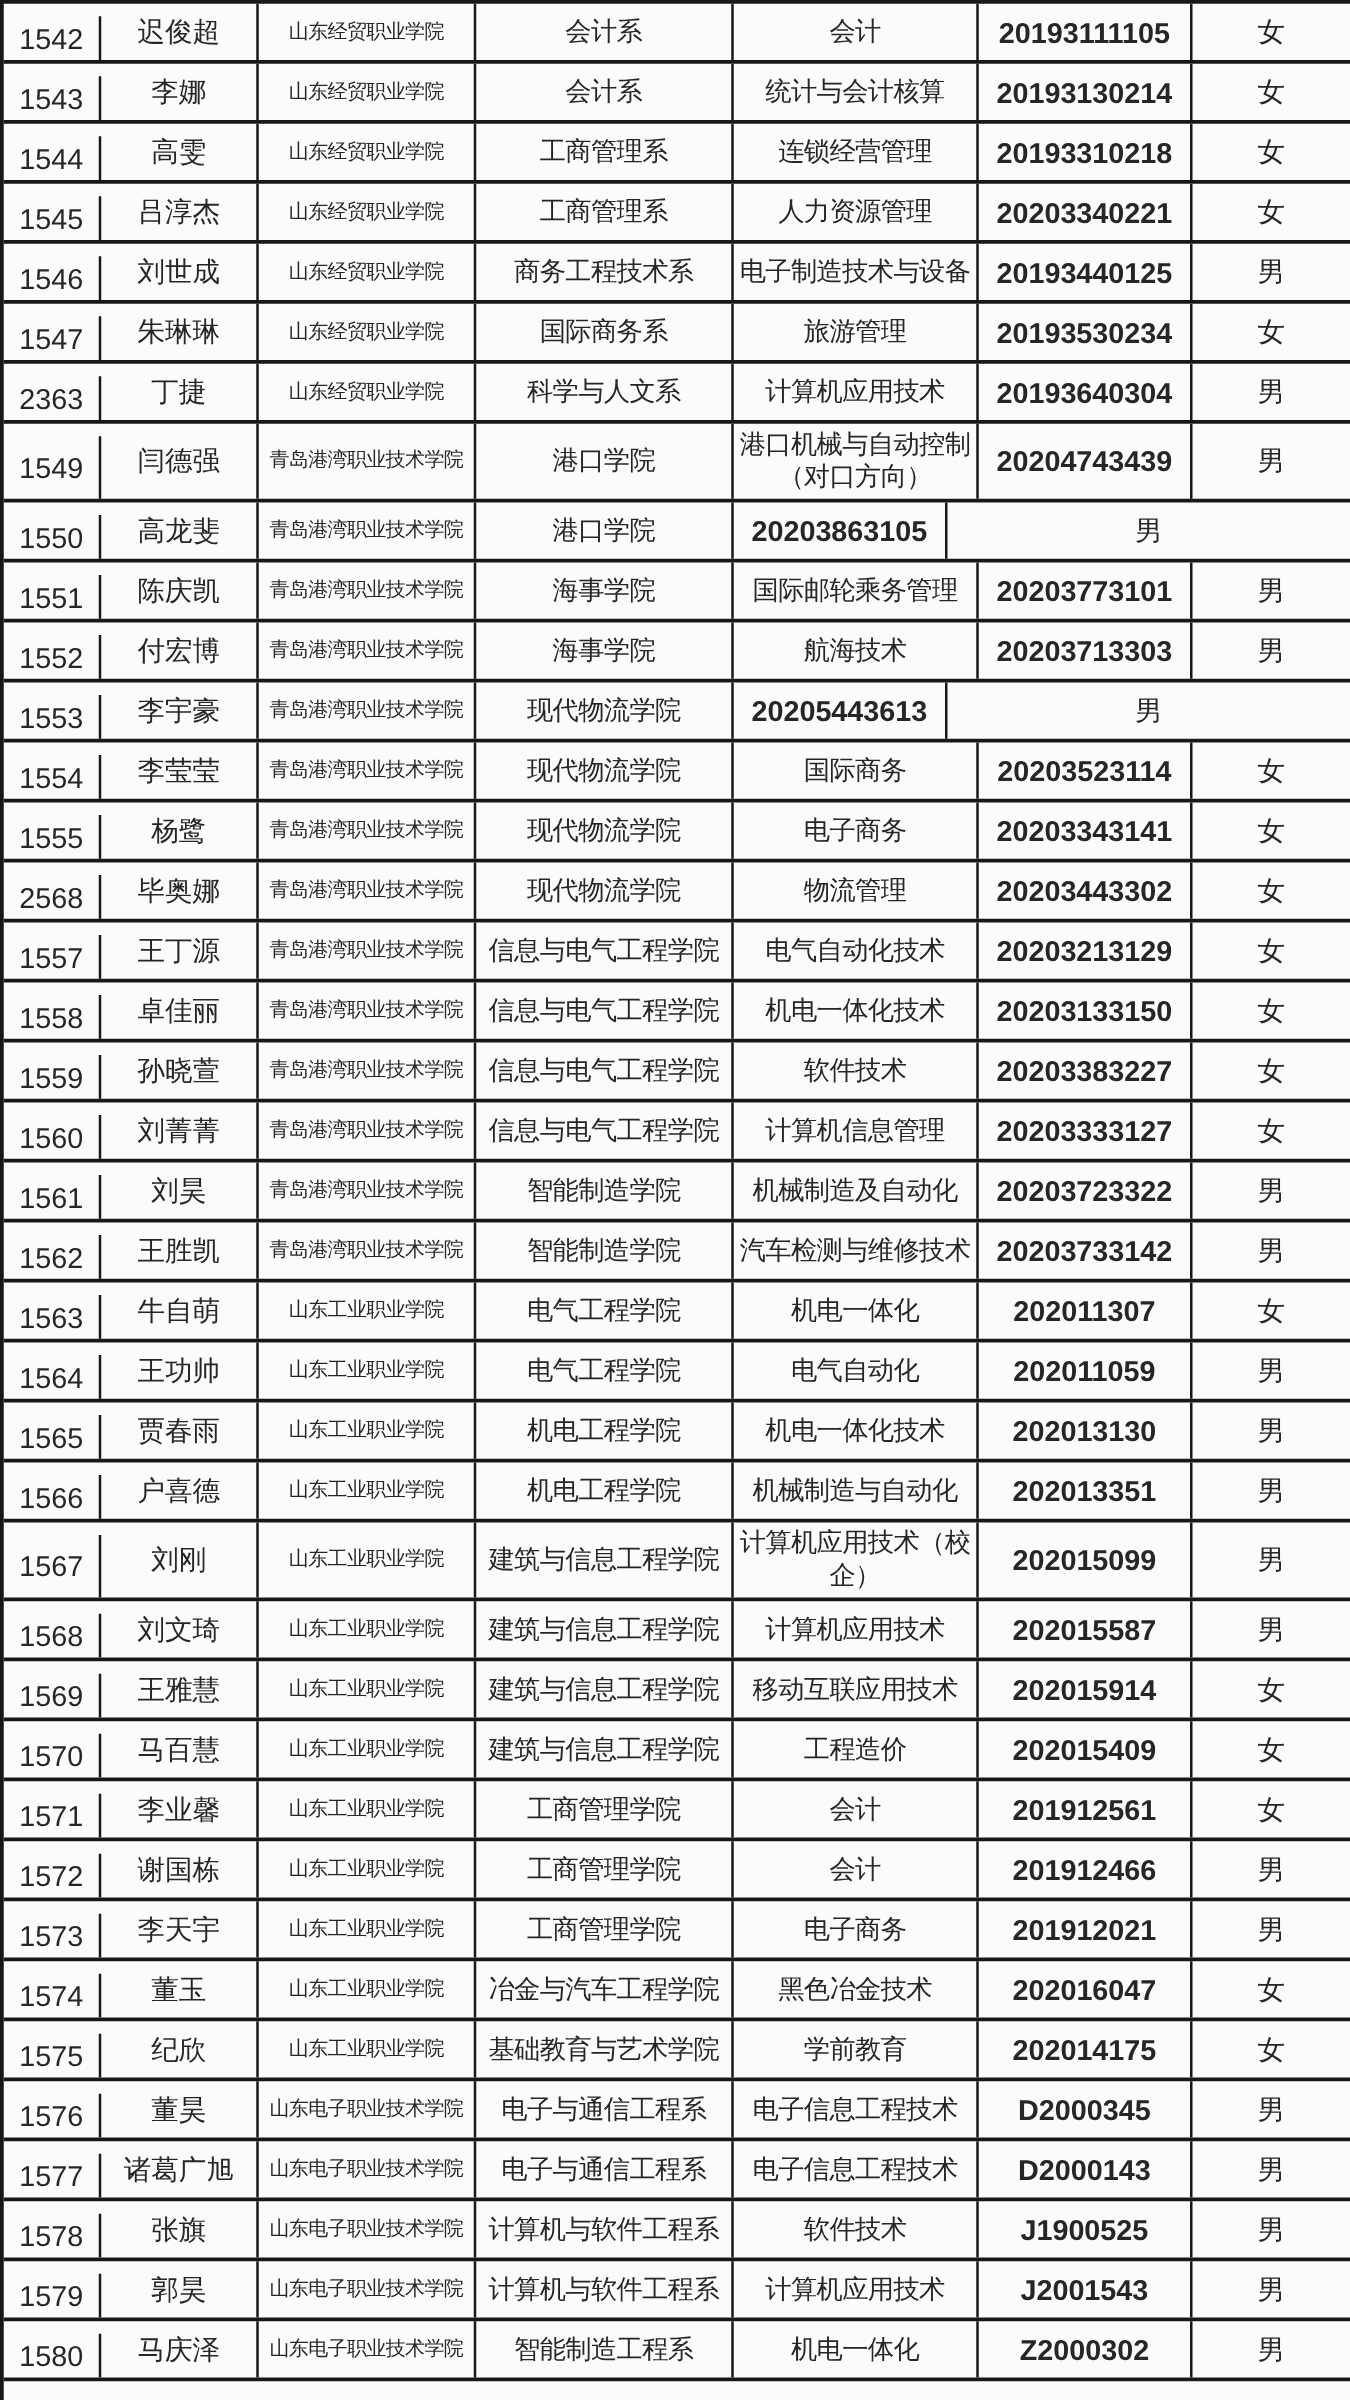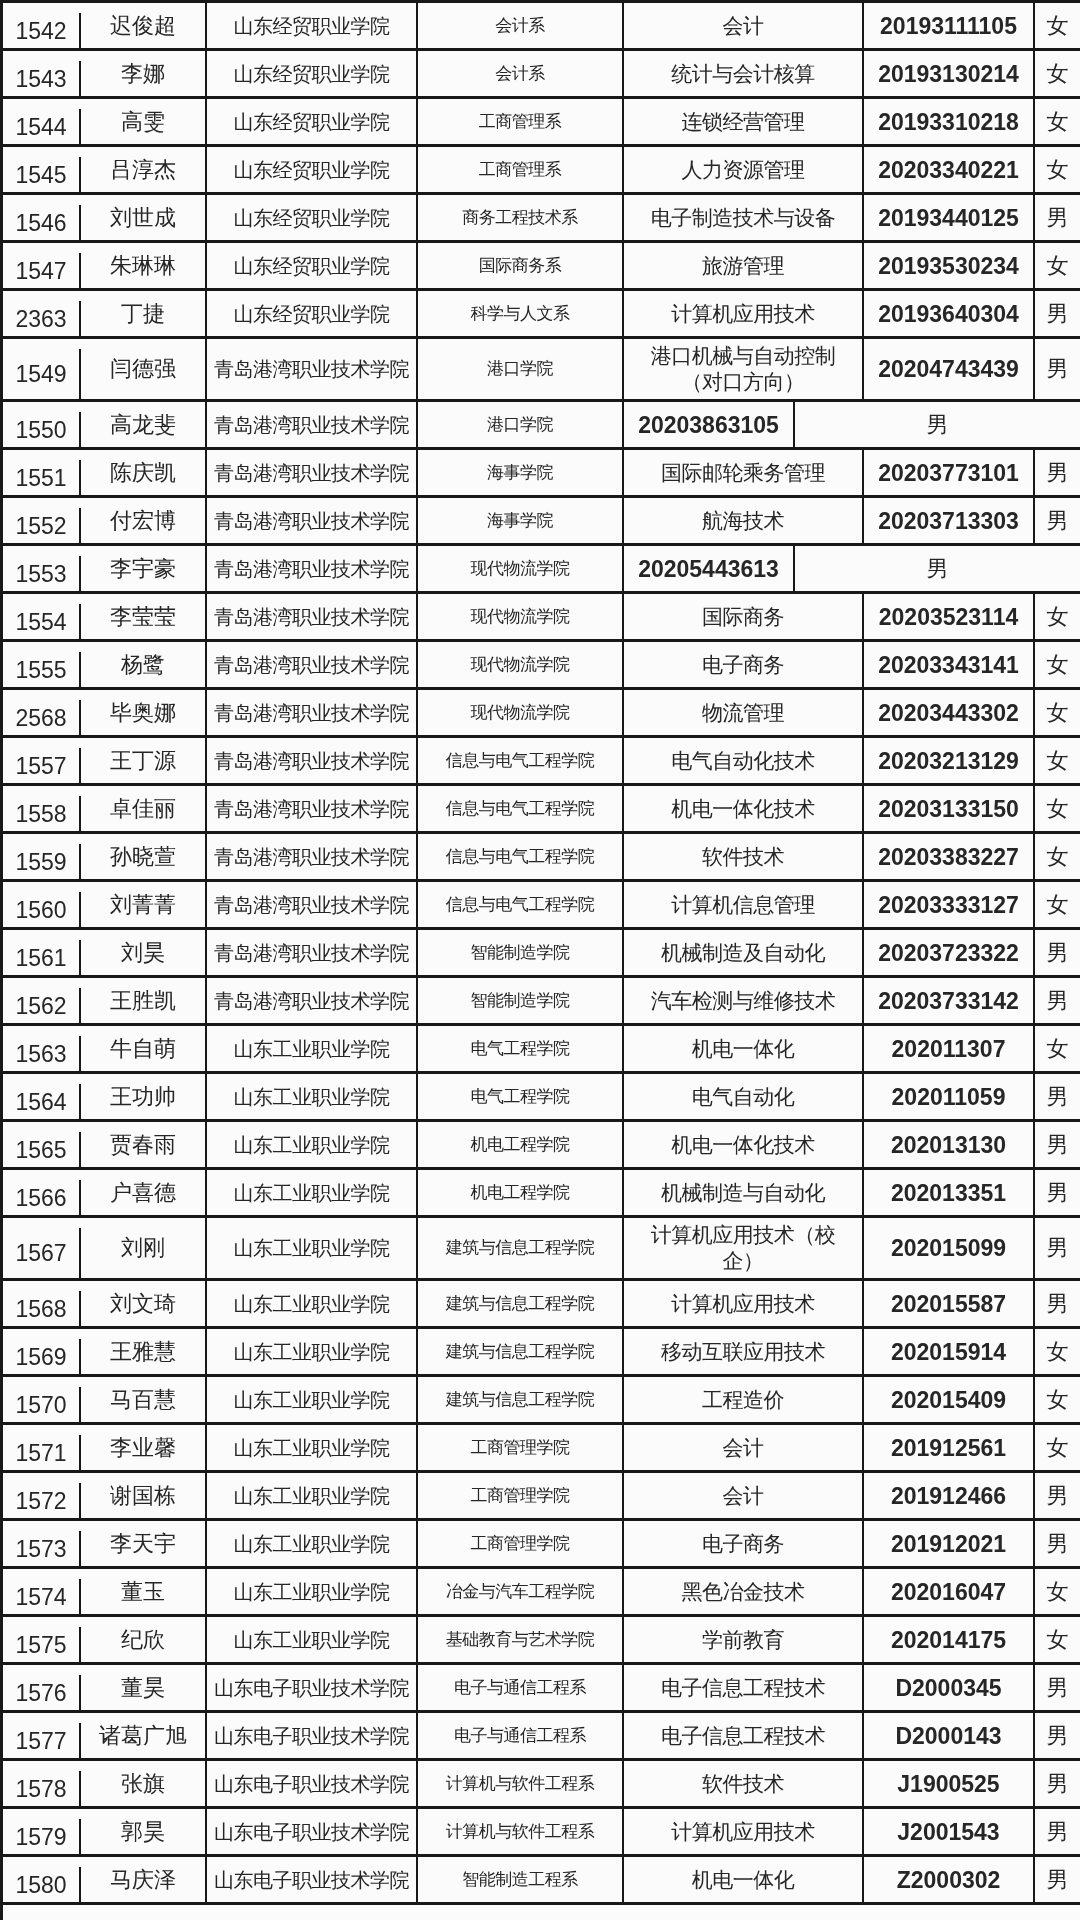--- a/index.html
+++ b/index.html
@@ -34,23 +34,23 @@
     justify-content: center;
     text-align: center;
     color: #262626;
     font-size: 21px;
     line-height: 26px;
     overflow: hidden;
     white-space: nowrap;
   }
   .c-no     { width: 78px;  font-size: 23px; margin-top: 10px; }
   .c-name   { width: 126px; font-size: 22px; }
-  .c-school { width: 211px; font-size: 20px; letter-spacing: -0.5px; }
-  .c-dept   { width: 206px; font-size: 17px; letter-spacing: -0.5px; }
-  .c-major  { width: 240px; white-space: pre-line; letter-spacing: -0.5px; }
+  .c-school { width: 174px; font-size: 16px; letter-spacing: -0.5px; }
+  .c-dept   { width: 206px; font-size: 21px; letter-spacing: -0.5px; }
+  .c-major  { width: 196px; white-space: pre-line; letter-spacing: -0.5px; }
   .c-id     { width: 171px; font-size: 23px; font-weight: bold; }
   .c-gender { flex: 1; border-right: none; font-size: 22px; }
 </style>
 </head>
 <body>
 
 <div class="roster">
     <div class="row">
     <div class="cell c-no">1542</div>
     <div class="cell c-name">迟俊超</div>

